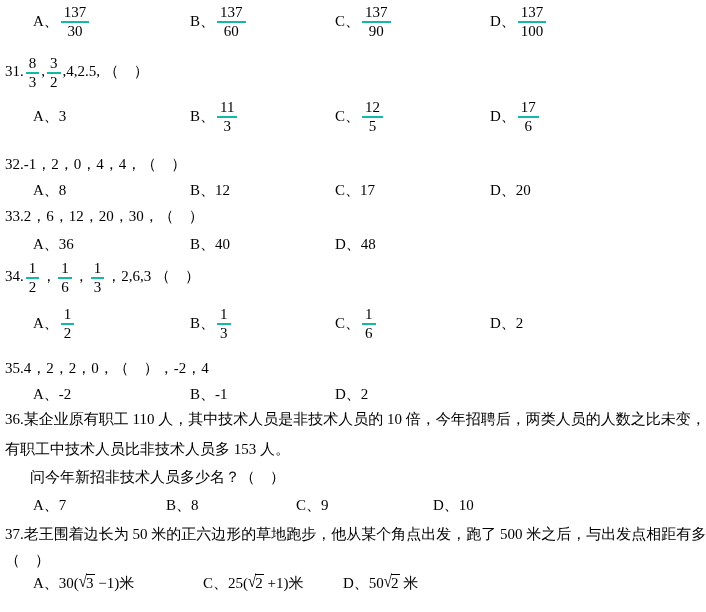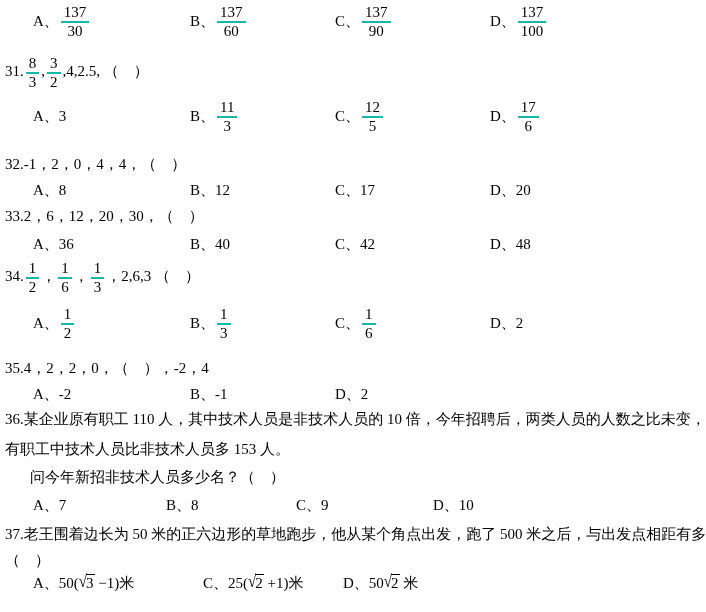--- a/index.html
+++ b/index.html
@@ -57,21 +57,20 @@
   <div class="row opts" style="top:181px">
       <div class="opt"><span class="opt-label">A、</span><span class="opt-content"><span class="seg">8</span></span></div>
       <div class="opt"><span class="opt-label">B、</span><span class="opt-content"><span class="seg">12</span></span></div>
       <div class="opt"><span class="opt-label">C、</span><span class="opt-content"><span class="seg">17</span></span></div>
       <div class="opt"><span class="opt-label">D、</span><span class="opt-content"><span class="seg">20</span></span></div>
     </div>
   <div class="row stem line" style="top:207px">33.2，6，12，20，30，（　）</div>
   <div class="row opts" style="top:235px">
       <div class="opt"><span class="opt-label">A、</span><span class="opt-content"><span class="seg">36</span></span></div>
       <div class="opt"><span class="opt-label">B、</span><span class="opt-content"><span class="seg">40</span></span></div>
-      <div class="opt"><span class="opt-label">C、</span><span class="opt-content"><span class="seg">42</span></span></div>
       <div class="opt"><span class="opt-label">D、</span><span class="opt-content"><span class="seg">48</span></span></div>
     </div>
   <div class="row stem" style="top:260px"><span class="seg">34.</span><span class="frac"><span class="num">1</span><span class="den">2</span></span><span class="seg">，</span><span class="frac"><span class="num">1</span><span class="den">6</span></span><span class="seg">，</span><span class="frac"><span class="num">1</span><span class="den">3</span></span><span class="seg">，2,6,3 （　）</span></div>
   <div class="row opts" style="top:306px">
       <div class="opt"><span class="opt-label">A、</span><span class="opt-content"><span class="frac"><span class="num">1</span><span class="den">2</span></span></span></div>
       <div class="opt"><span class="opt-label">B、</span><span class="opt-content"><span class="frac"><span class="num">1</span><span class="den">3</span></span></span></div>
       <div class="opt"><span class="opt-label">C、</span><span class="opt-content"><span class="frac"><span class="num">1</span><span class="den">6</span></span></span></div>
       <div class="opt"><span class="opt-label">D、</span><span class="opt-content"><span class="seg">2</span></span></div>
     </div>
   <div class="row stem line" style="top:359px">35.4，2，2，0，（　），-2，4</div>
@@ -85,17 +84,17 @@
   <div class="row stem line indent" style="top:468px">问今年新招非技术人员多少名？（　）</div>
   <div class="row opts opts-q36" style="top:496px">
       <div class="opt"><span class="opt-label">A、</span><span class="opt-content"><span class="seg">7</span></span></div>
       <div class="opt"><span class="opt-label">B、</span><span class="opt-content"><span class="seg">8</span></span></div>
       <div class="opt"><span class="opt-label">C、</span><span class="opt-content"><span class="seg">9</span></span></div>
       <div class="opt"><span class="opt-label">D、</span><span class="opt-content"><span class="seg">10</span></span></div>
     </div>
   <div class="row stem line" style="top:525px">37.老王围着边长为 50 米的正六边形的草地跑步，他从某个角点出发，跑了 500 米之后，与出发点相距有多远？</div>
   <div class="row stem line" style="top:551px">（　）</div>
   <div class="row opts opts-q37" style="top:574px">
-      <div class="opt"><span class="opt-label">A、</span><span class="opt-content"><span class="seg">50(</span><span class="sqrt"><span class="r">√</span><span class="v">3</span></span><span class="seg"> −1)米</span></span></div>
+      <div class="opt"><span class="opt-label">A、</span><span class="opt-content"><span class="seg">30(</span><span class="sqrt"><span class="r">√</span><span class="v">3</span></span><span class="seg"> −1)米</span></span></div>
       <div class="opt"><span class="opt-label">C、</span><span class="opt-content"><span class="seg">25(</span><span class="sqrt"><span class="r">√</span><span class="v">2</span></span><span class="seg"> +1)米</span></span></div>
       <div class="opt"><span class="opt-label">D、</span><span class="opt-content"><span class="seg">50</span><span class="sqrt"><span class="r">√</span><span class="v">2</span></span><span class="seg"> 米</span></span></div>
     </div>
 </div>
 
 </body></html>

